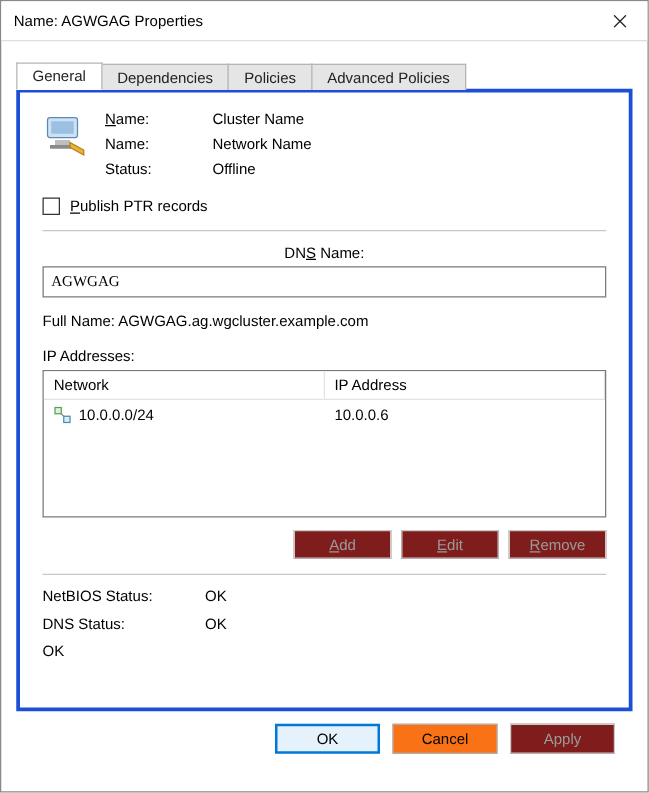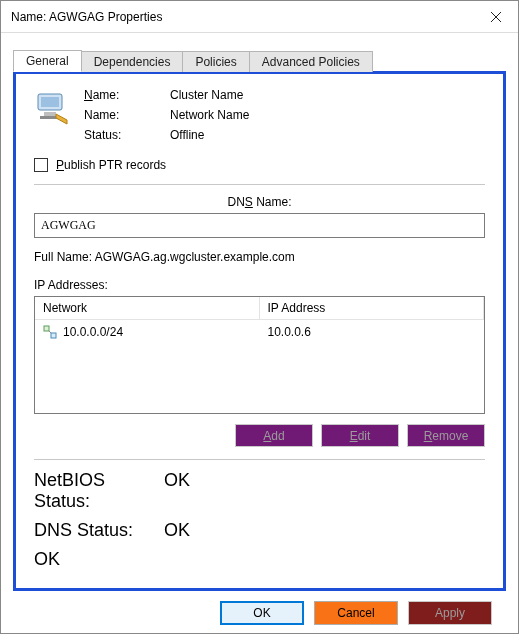--- a/index.html
+++ b/index.html
@@ -156,28 +156,28 @@
     height: 23px;
     border: 1px solid #adadad;
     background: #e1e1e1;
     font-family: inherit;
     font-size: 12px;
     color: #222;
     padding: 0 10px;
   }
   .btn.disabled {
     color: #9b9b9b;
-    background: #701a75;
+    background: #7f1d1d;
     border-color: #c9c9c9;
   }
   .status-grid {
     display: grid;
     grid-template-columns: 130px auto;
     row-gap: 8px;
-    font-size: 18px;
+    font-size: 12px;
     margin-top: 4px;
   }
   .dialog-buttons {
     display: flex;
     justify-content: flex-end;
     gap: 10px;
     padding: 10px 14px 0 0;
   }
   .dlg-btn {
     width: 84px;

